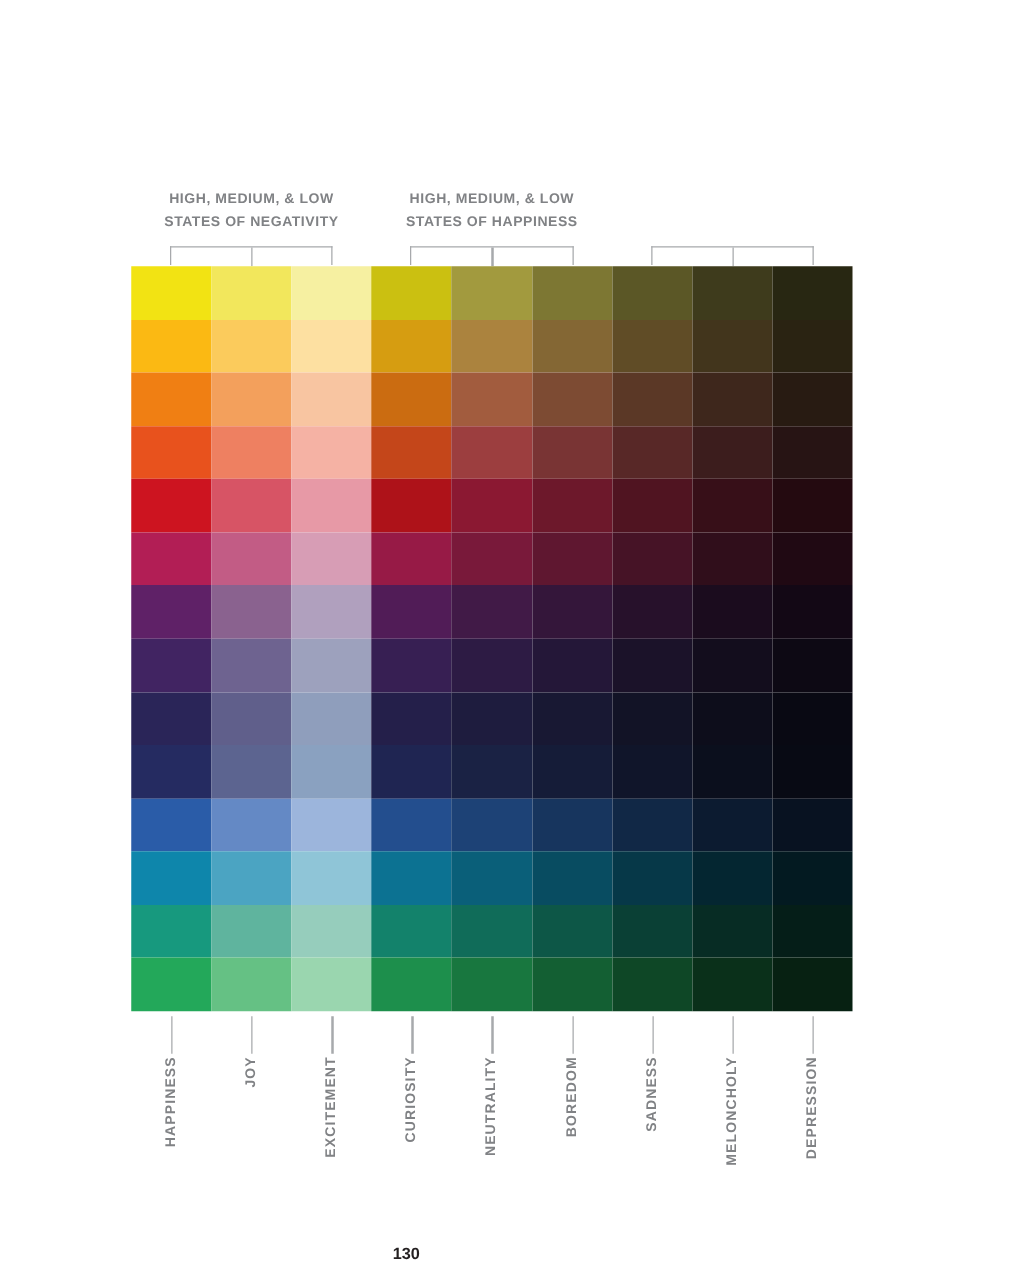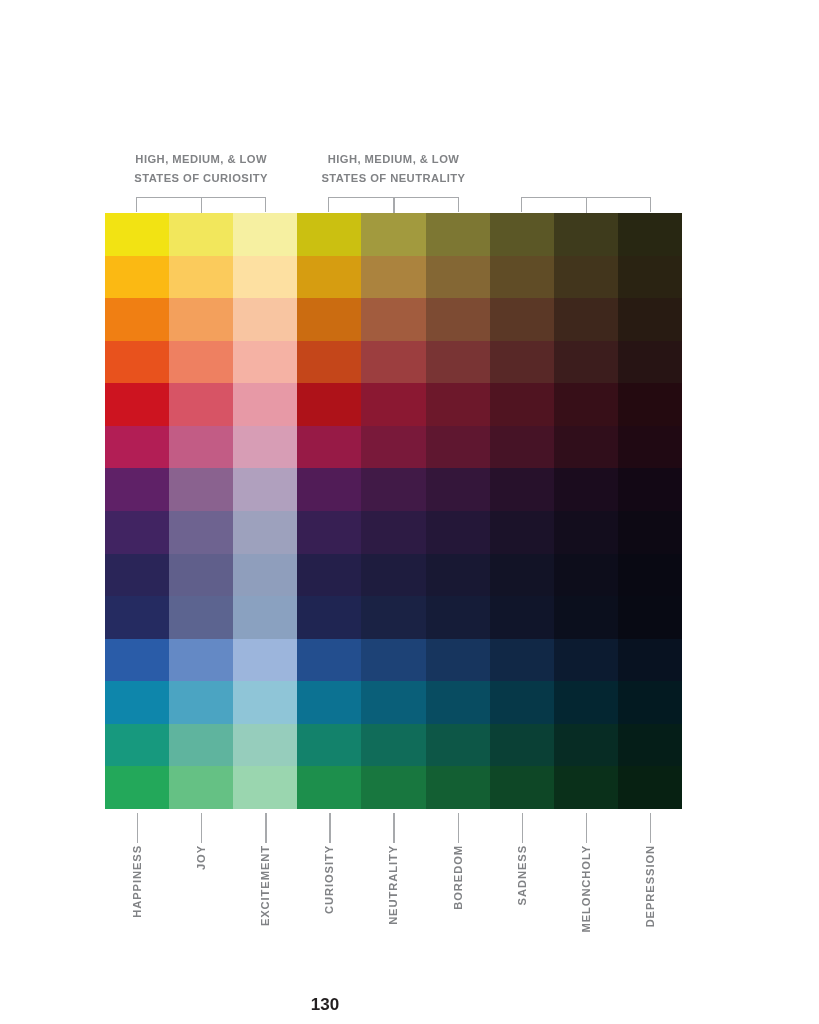--- a/index.html
+++ b/index.html
@@ -112,39 +112,39 @@
     font-weight: bold;
     color: #808285;
     letter-spacing: 0.9px;
     white-space: nowrap;
   }
   #page-number {
     position: absolute;
     left: 0; top: 995px;
     width: 650px;
     text-align: center;
-    font-size: 17px;
+    font-size: 13px;
     font-weight: bold;
     color: #231f20;
   }
 </style>
 </head>
 <body>
 
 <div id="page">
 
 
   <div class="group-headers">
     <div class="group-header">
       <span class="gh-line">HIGH, MEDIUM, &amp; LOW</span>
-      <span class="gh-line">STATES OF CURIOSITY</span>
+      <span class="gh-line">STATES OF NEGATIVITY</span>
     </div>
     <div class="group-header">
       <span class="gh-line">HIGH, MEDIUM, &amp; LOW</span>
-      <span class="gh-line">STATES OF NEUTRALITY</span>
+      <span class="gh-line">STATES OF HAPPINESS</span>
     </div>
     <div class="group-header">
     </div>
   </div>
 
   <div class="brackets">
     <div class="bracket-wrap">
       <div class="bracket">
           <span class="mid-tick"></span>
         </div>

